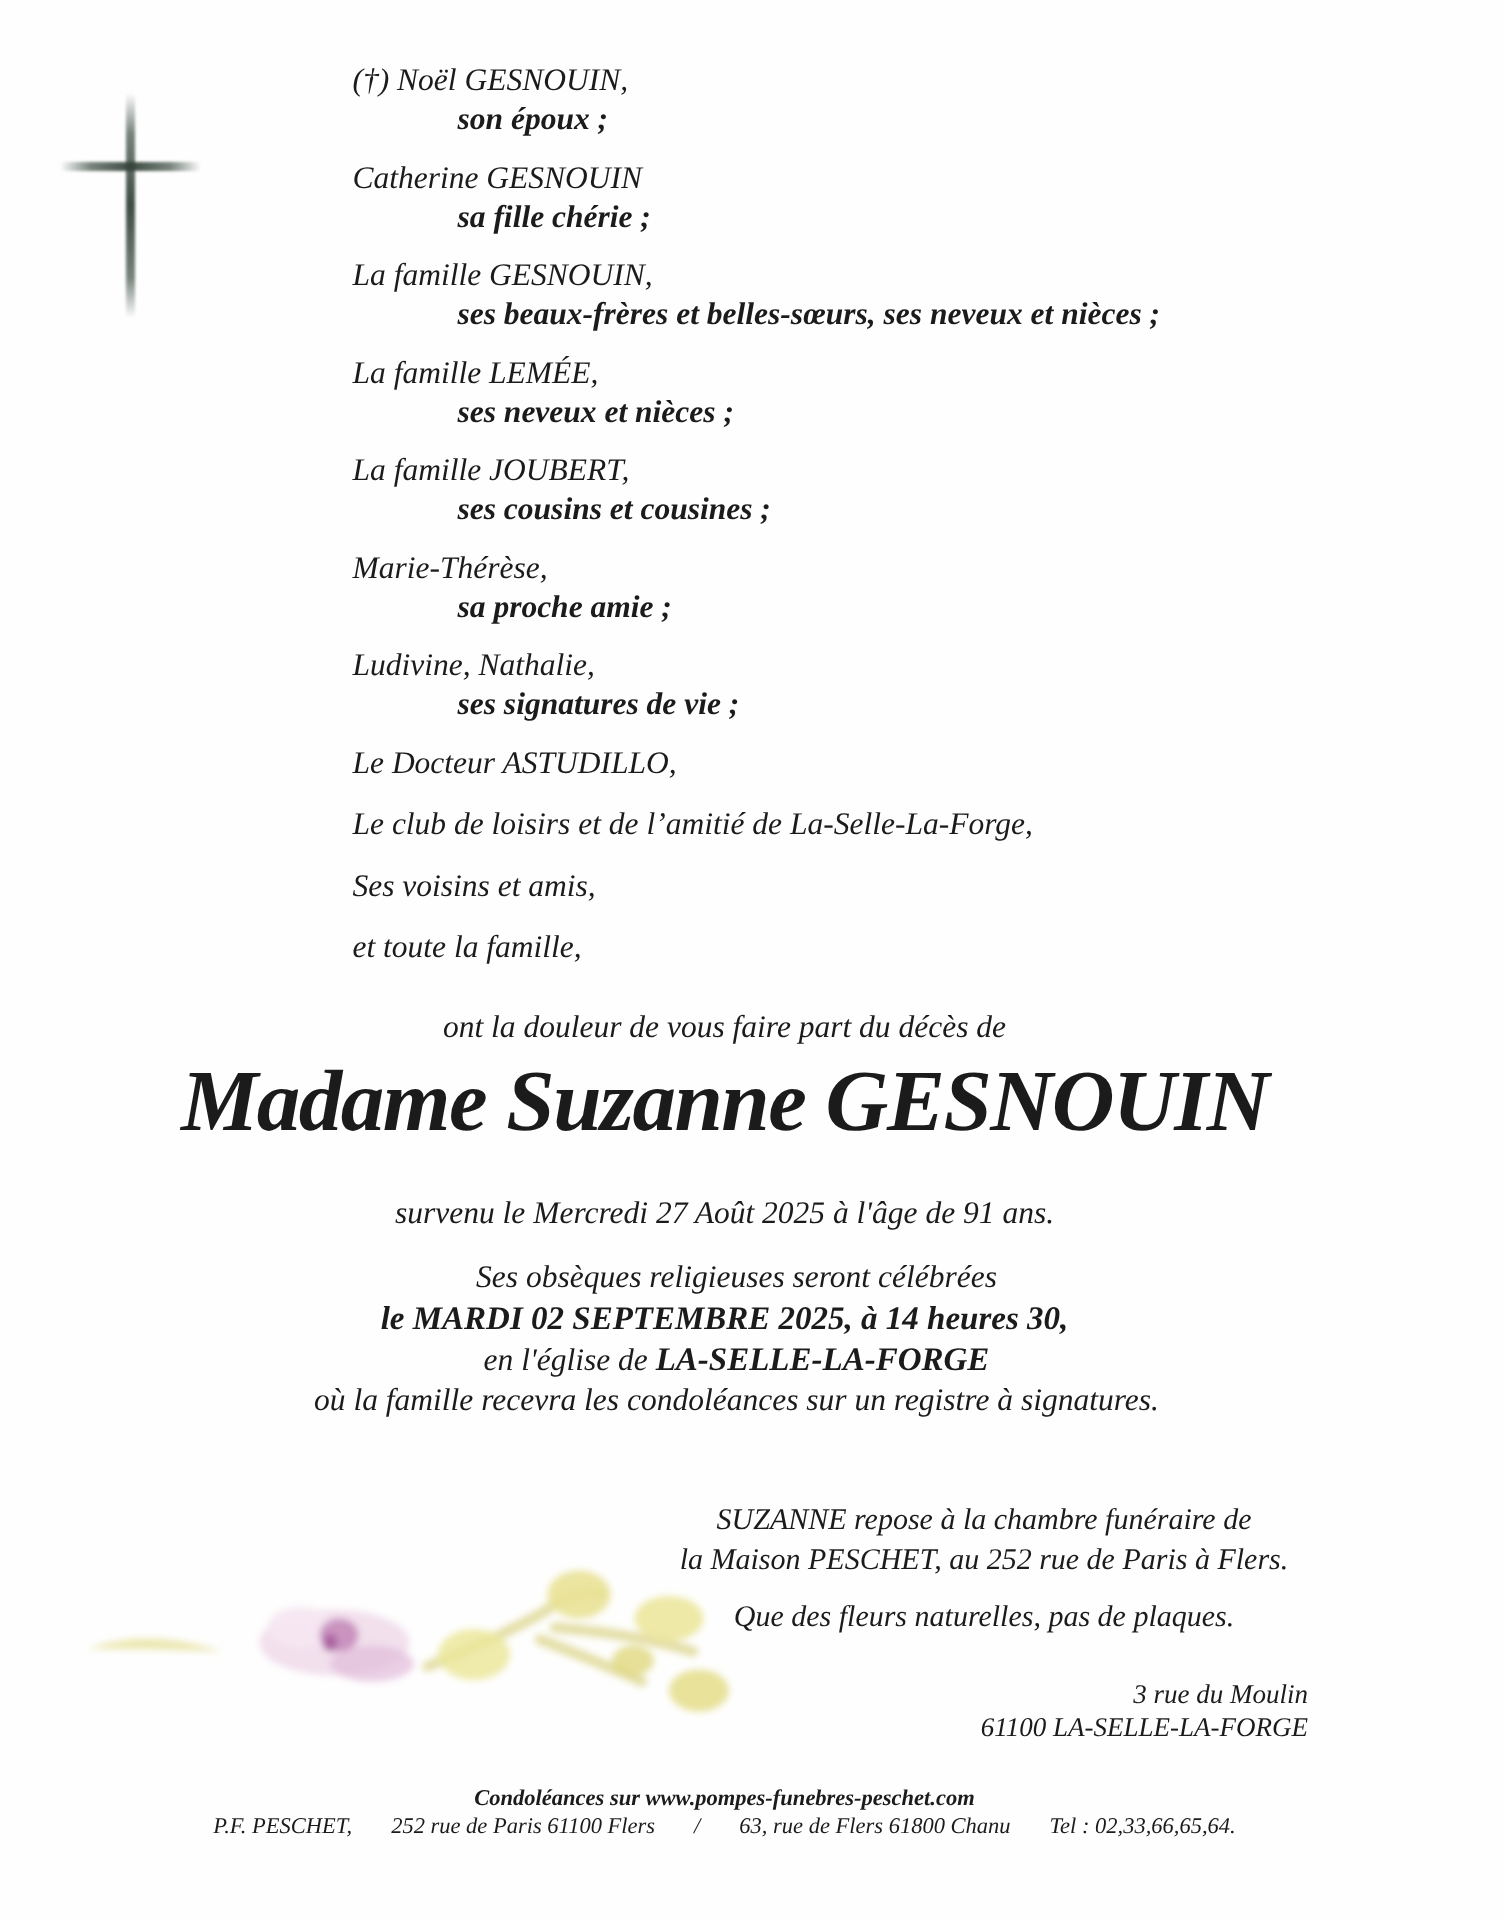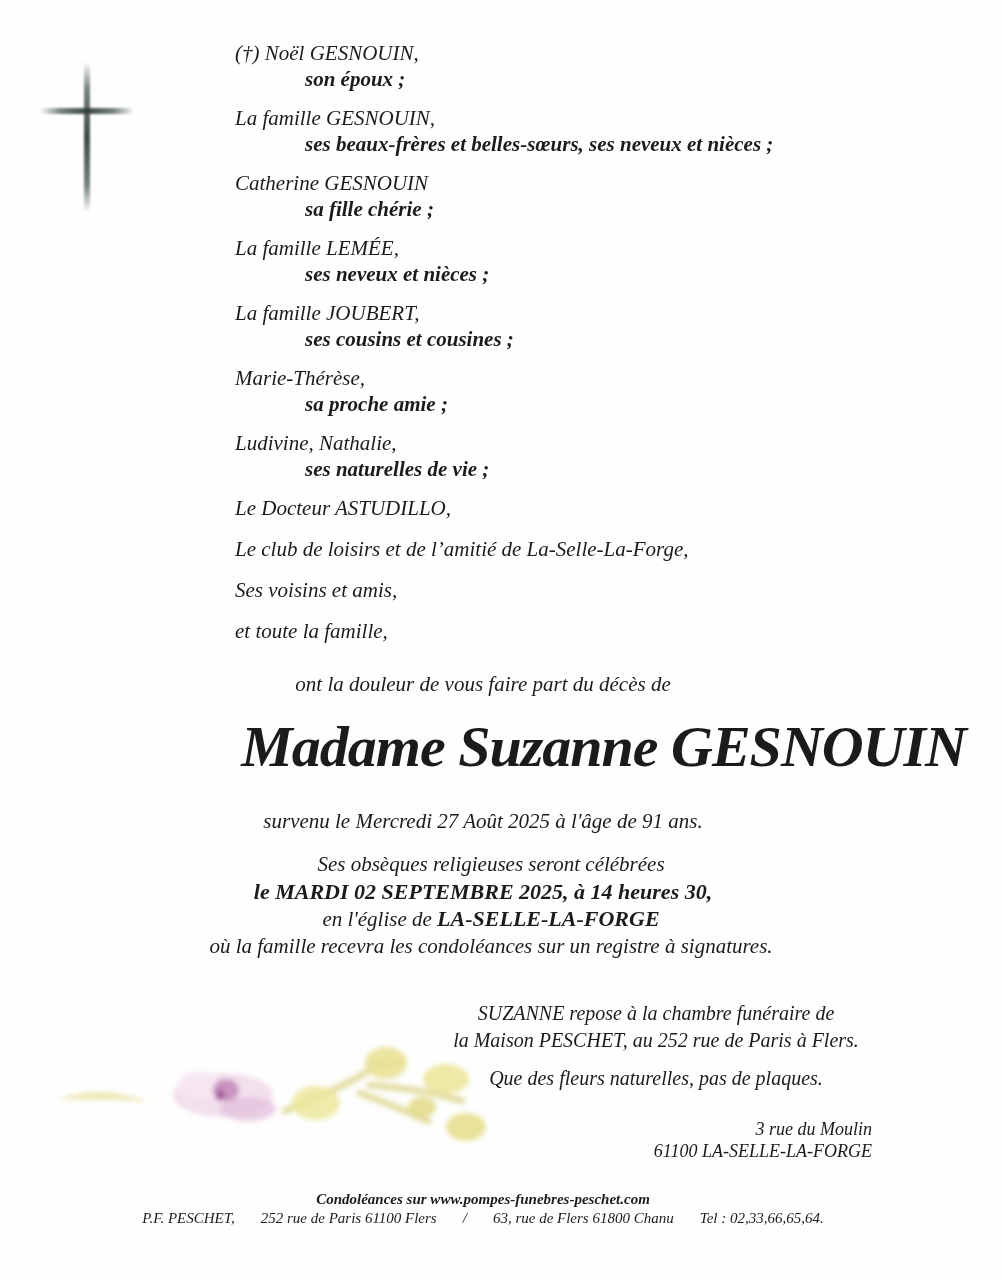--- a/index.html
+++ b/index.html
@@ -36,21 +36,21 @@
   .family-list { position: absolute; left: 235px; top: 40px; width: 700px; font-style: italic; }
   .entry { margin-bottom: 13px; }
   .entry .name { font-size: 21px; line-height: 26px; }
   .entry .relation { font-size: 21px; line-height: 26px; font-weight: bold; padding-left: 70px; }
   .single-line { font-size: 21px; line-height: 26px; margin-bottom: 15px; }
   .single-gap { margin-bottom: 15px; }
 
   
   .center-section { position: absolute; top: 670px; left: 0; right: 36px; text-align: center; font-style: italic; }
   .announce { font-size: 21px; line-height: 28px; }
-  .deceased-title { font-size: 58px; line-height: 64px; font-weight: bold; letter-spacing: -1px; margin-top: 17px; text-align: right; }
+  .deceased-title { font-size: 58px; line-height: 64px; font-weight: bold; letter-spacing: -1px; margin-top: 4px; }
   .maiden { font-size: 34px; line-height: 36px; font-weight: bold; letter-spacing: -0.5px; }
   .death-line { font-size: 21px; line-height: 28px; margin-top: 28px; }
   .service { margin-top: 16px; }
   .service .l { font-size: 21px; line-height: 27px; margin-left: 16px; }
   .service .l-bold { font-size: 22px; line-height: 27px; font-weight: bold; }
   .service .l .bold-part { font-weight: bold; font-size: 22px; }
 
   
   .repose-section { position: absolute; top: 1000px; left: 440px; right: 130px; text-align: center; font-style: italic; }
   .repose-section .l { font-size: 20px; line-height: 27px; }
@@ -78,42 +78,42 @@
     <div class="v"></div>
     <div class="h"></div>
   </div>
 
   <div class="family-list">
     <div class="entry">
       <div class="name">(†) Noël GESNOUIN,</div>
       <div class="relation">son époux ;</div>
     </div>
     <div class="entry">
+      <div class="name">Catherine GESNOUIN</div>
+      <div class="relation">sa fille chérie ;</div>
+    </div>
+    <div class="entry">
       <div class="name">La famille GESNOUIN,</div>
       <div class="relation">ses beaux-frères et belles-sœurs, ses neveux et nièces ;</div>
-    </div>
-    <div class="entry">
-      <div class="name">Catherine GESNOUIN</div>
-      <div class="relation">sa fille chérie ;</div>
     </div>
     <div class="entry">
       <div class="name">La famille LEMÉE,</div>
       <div class="relation">ses neveux et nièces ;</div>
     </div>
     <div class="entry">
       <div class="name">La famille JOUBERT,</div>
       <div class="relation">ses cousins et cousines ;</div>
     </div>
     <div class="entry">
       <div class="name">Marie-Thérèse,</div>
       <div class="relation">sa proche amie ;</div>
     </div>
     <div class="entry">
       <div class="name">Ludivine, Nathalie,</div>
-      <div class="relation">ses naturelles de vie ;</div>
+      <div class="relation">ses signatures de vie ;</div>
     </div>
 
     <div class="single-line single-gap">Le Docteur ASTUDILLO,</div>
     <div class="single-line single-gap">Le club de loisirs et de l’amitié de La-Selle-La-Forge,</div>
     <div class="single-line single-gap">Ses voisins et amis,</div>
     <div class="single-line">et toute la famille,</div>
   </div>
 
   <div class="center-section">
     <div class="announce">ont la douleur de vous faire part du décès de</div>

